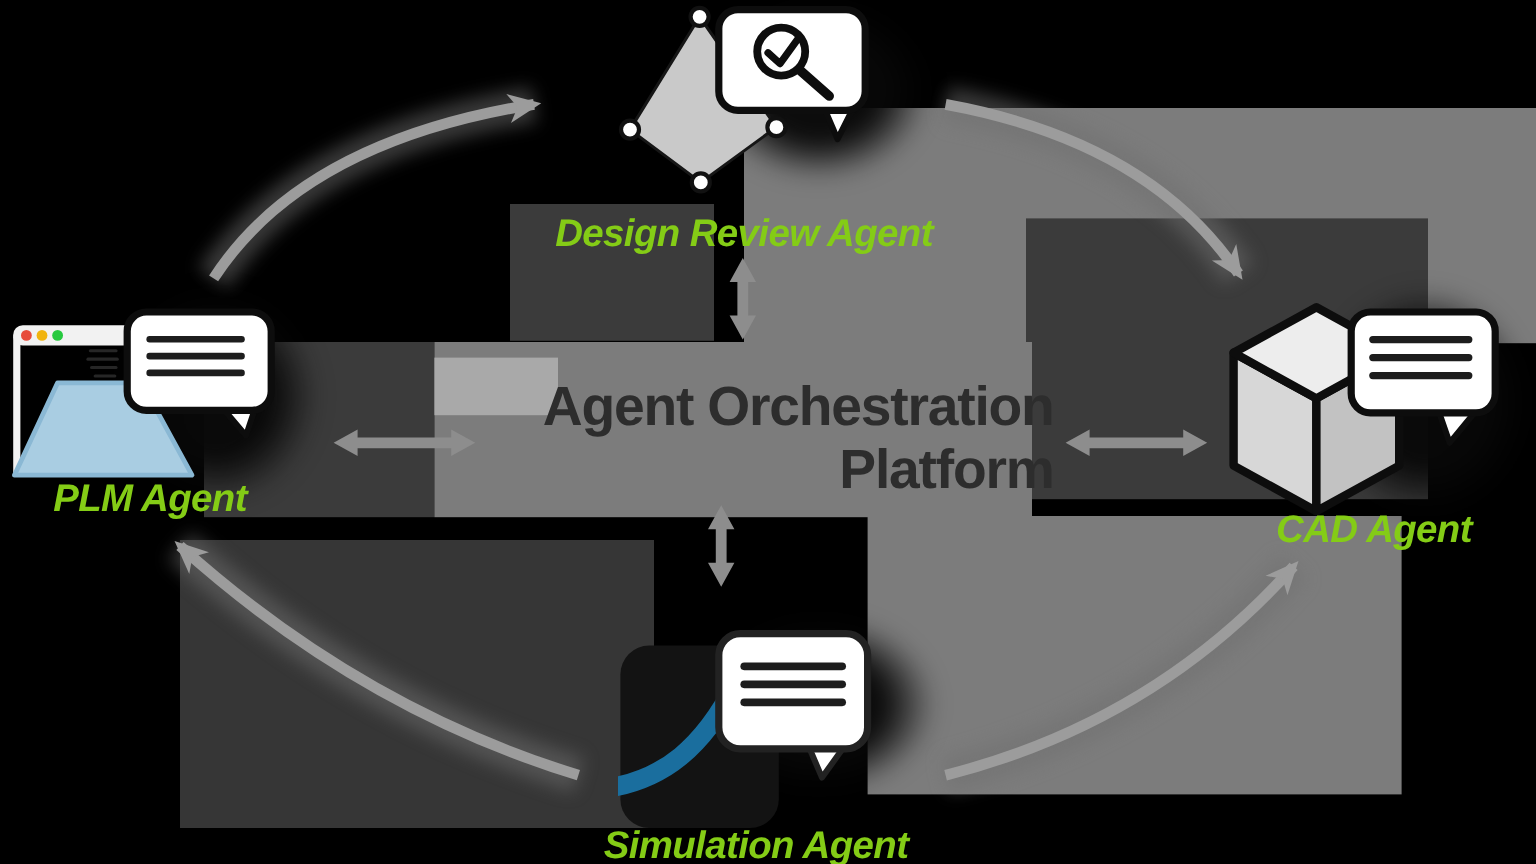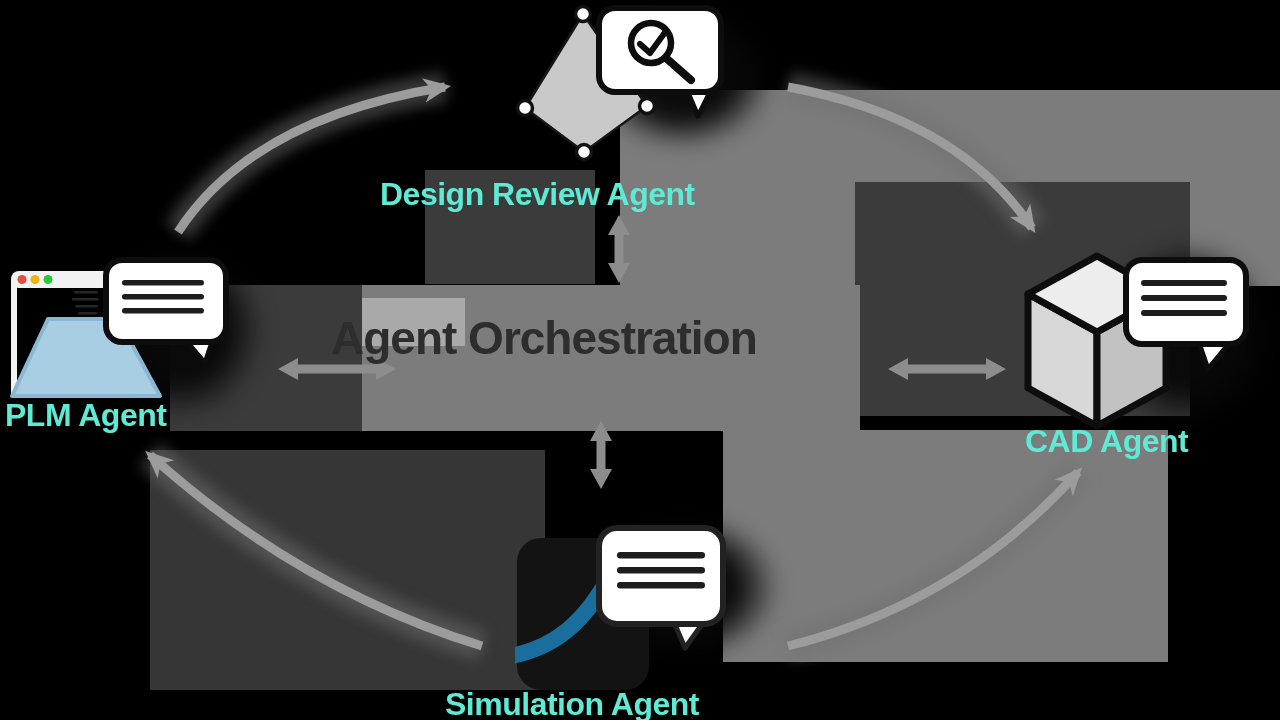--- a/index.html
+++ b/index.html
@@ -2,23 +2,23 @@
 <html><head>
 <meta charset="utf-8">
 <style>
   html,body{margin:0;padding:0;background:#000;}
   .canvas{position:relative;width:1280px;height:720px;background:#000;overflow:hidden;
           font-family:"Liberation Sans",sans-serif;}
   .art{position:absolute;}
   .blob{position:absolute;filter:blur(9px);
         background:radial-gradient(closest-side, rgba(8,8,8,0.97) 55%, rgba(8,8,8,0) 100%);}
   .abs{position:absolute;}
-  .agent-label{position:absolute;font-weight:bold;color:#5eead4;
-               font-size:32px;letter-spacing:-0.5px;white-space:nowrap;}
-  .title-block{position:absolute;left:331px;top:312px;width:560px;text-align:left;
+  .agent-label{position:absolute;font-weight:bold;color:#84cc16;text-align:center;
+               font-size:32px;letter-spacing:-0.5px;white-space:nowrap;font-style:italic;}
+  .title-block{position:absolute;left:318px;top:312px;width:560px;text-align:right;
                font-weight:bold;font-size:46px;line-height:1.16;color:#2d2d2d;letter-spacing:-1px;}
 </style>
 </head>
 <body>
 
 <div class="canvas">
 
   <div class="art" style="left:620px;top:90px;width:660px;height:196px;background:#7c7c7c;"></div>
   <div class="art" style="left:855px;top:182px;width:335px;height:234px;background:#3b3b3b;"></div>
   <div class="art" style="left:170px;top:285px;width:192px;height:146px;background:#3b3b3b;"></div>
@@ -144,15 +144,16 @@
     </g>
   </svg>
 
   <div class="agent-label" style="left:380px;top:176px;width:480px;">Design Review Agent</div>
   <div class="agent-label" style="left:5px;top:397px;width:240px;">PLM Agent</div>
   <div class="agent-label" style="left:1025px;top:423px;width:240px;">CAD Agent</div>
   <div class="agent-label" style="left:445px;top:686px;width:370px;">Simulation Agent</div>
 
   <div class="title-block">
     <div>Agent Orchestration</div>
+    <div>Platform</div>
   </div>
 
 </div>
 
 </body></html>

